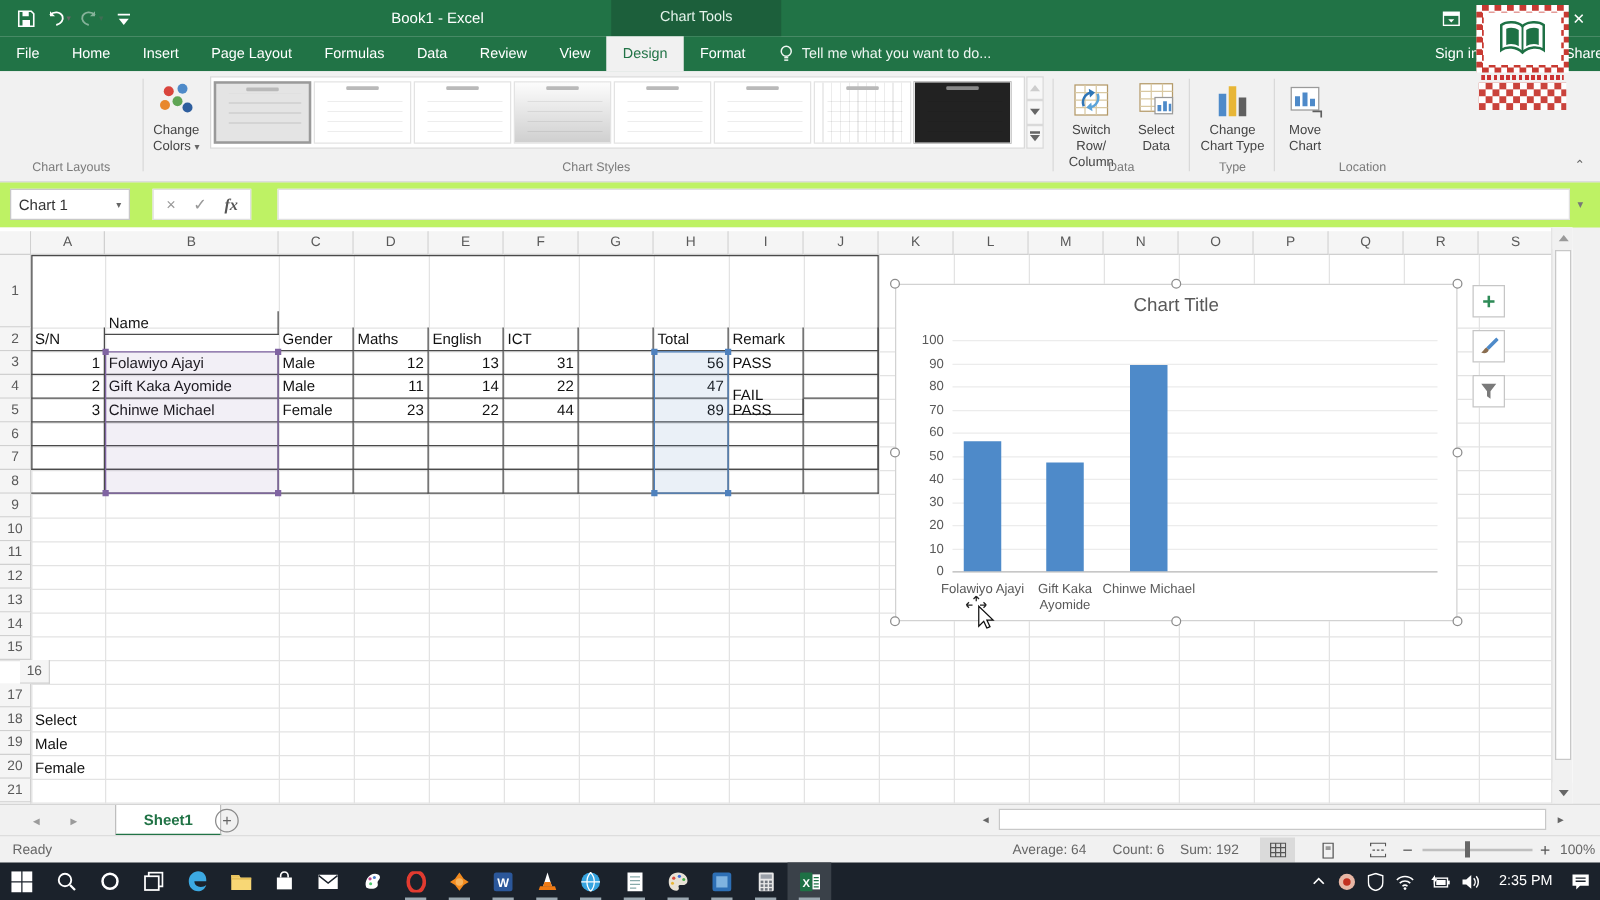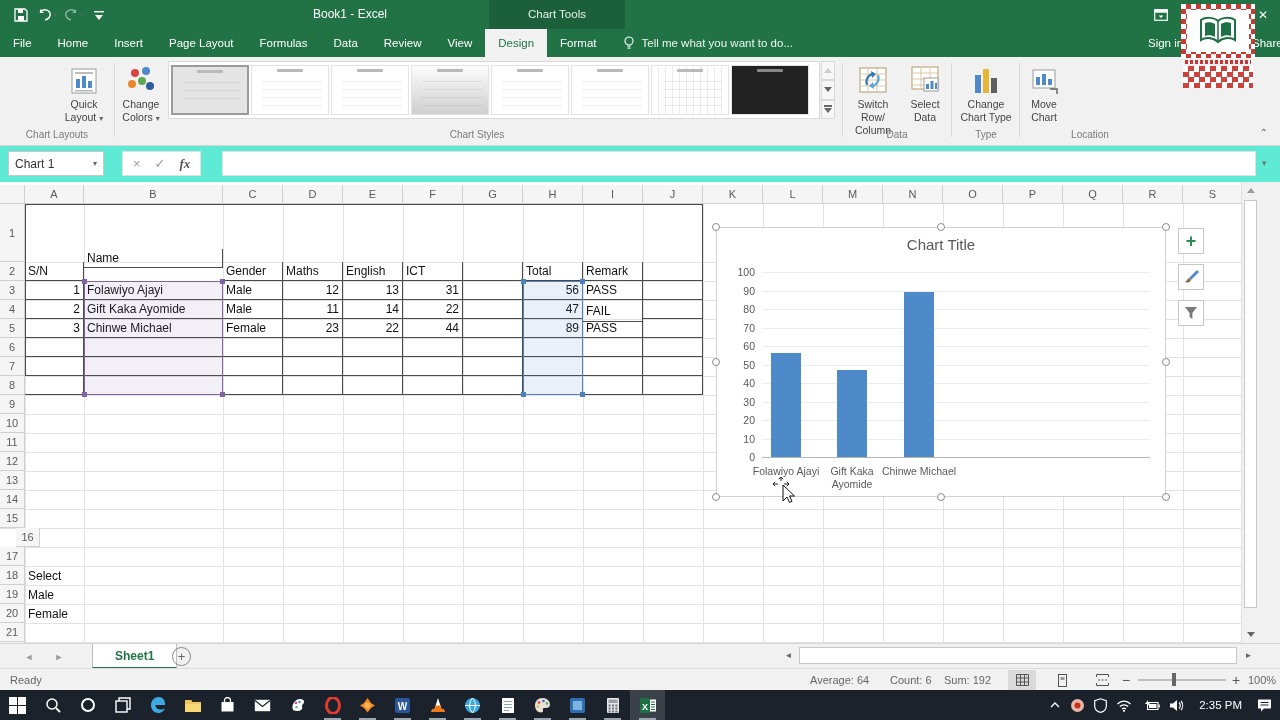--- a/index.html
+++ b/index.html
@@ -40,21 +40,21 @@
   .thumb .bars { position:absolute; left:10px; right:6px; top:8px; bottom:8px; display:flex; align-items:flex-end; gap:6px; padding-left:6px;
                  background:repeating-linear-gradient(#0000 0 7px, #00000012 7px 8px); }
   #gal-nav { position:absolute; left:821px; top:4px; width:14px; height:58px; display:flex; flex-direction:column; }
   .gal-btn { flex:1; border:1px solid #D9D9D9; background:#F7F7F7; display:flex; align-items:center; justify-content:center; }
   .tri-up { width:0; height:0; border-left:4px solid #0000; border-right:4px solid #0000; border-bottom:5px solid #9a9a9a; }
   .tri-dn { width:0; height:0; border-left:4px solid #0000; border-right:4px solid #0000; border-top:5px solid #666; }
   .more-bar { width:8px; height:1.5px; background:#666; margin-bottom:1.5px; }
   #ribbon-collapse { position:absolute; right:12px; top:70px; color:#666; font-size:10px; }
 
   
-  #formularow { left:0; top:146px; width:1280px; height:36px; background:#5eead4; display:flex; align-items:center; }
+  #formularow { left:0; top:146px; width:1280px; height:36px; background:#bef264; display:flex; align-items:center; }
   #namebox { position:absolute; left:8px; top:5px; width:96px; height:25px; background:#fff; border:1px solid #C8C8C8; font-size:12px; color:#333; display:flex; align-items:center; padding:0 6px; justify-content:space-between; }
   #fx-btns { position:absolute; left:122px; top:5px; height:25px; display:flex; align-items:center; gap:14px; padding:0 10px; background:#fff; border:1px solid #E0E0E0; }
   .fxb { color:#9a9a9a; font-size:13px; }
   .fxb.fx { font-style:italic; color:#555; font-weight:bold; font-family:"Liberation Serif","DejaVu Serif",serif; }
   #formula-input { position:absolute; left:222px; top:5px; width:1034px; height:25px; background:#fff; border:1px solid #E0E0E0; }
   #fbar-chev { position:absolute; left:1262px; top:12px; color:#777; font-size:9px; }
 
   
   #grid { left:0; top:182px; width:1258px; height:461px; background:#fff; overflow:hidden; }
   .colhead, .rowhead { position:absolute; background:#F5F5F5; border-right:1px solid #D0D0D0; border-bottom:1px solid #D0D0D0; color:#5A5A5A; font-size:11px; display:flex; align-items:center; justify-content:center; }
@@ -186,33 +186,20 @@
           <rect x="4.4" y="9.5" width="3.2" height="1.2" fill="#EDF6F1"></rect>
           <rect x="4.4" y="11.5" width="3.2" height="1.2" fill="#EDF6F1"></rect>
         </svg>
       <span>Tell me what you want to do...</span>
     </div>
   </div>
   <div class="signin">Sign in</div>
   <div class="share">Share</div>
 
   <div id="ribbon" class="abs">
-    <div class="bigbtn" style="left:56px">
-      <div class="ic">
-        <svg width="28" height="28" viewBox="0 0 28 28">
-            <rect x="2" y="2" width="24" height="24" fill="#fff" stroke="#9a9a9a"></rect>
-            <rect x="5" y="5" width="18" height="2" fill="#BBB"></rect>
-            <rect x="6" y="12" width="4" height="9" fill="#4E8AC9"></rect>
-            <rect x="12" y="9" width="4" height="12" fill="#4E8AC9"></rect>
-            <rect x="18" y="14" width="4" height="7" fill="#4E8AC9"></rect>
-            <rect x="5" y="23" width="18" height="1.5" fill="#BBB"></rect>
-          </svg>
-      </div>
-      <div class="lbl"><span>Quick Layout</span> <span class="chev">▾</span></div>
-    </div>
     <div class="grp-label" style="left:2px;width:110px">Chart Layouts</div>
     <div class="rib-sep" style="left:114px"></div>
 
     <div class="bigbtn" style="left:116px;width:50px">
       <div class="ic">
         <svg width="30" height="30" viewBox="0 0 30 30">
             <circle cx="9" cy="8" r="4" fill="#D9453D"></circle>
             <circle cx="20" cy="6" r="4" fill="#4E8AC9"></circle>
             <circle cx="6" cy="19" r="4" fill="#E8872C"></circle>
             <circle cx="16" cy="16" r="4" fill="#5FA555"></circle>
@@ -485,21 +472,21 @@
         <div class="tcell" style="left: 583px; top: 99px; width: 60px; height: 19px; justify-content: flex-start;">PASS</div>
         <div class="tcell" style="left: 643px; top: 99px; width: 60px; height: 19px; justify-content: flex-start;"></div>
         <div class="tcell" style="left: 25px; top: 118px; width: 59px; height: 19px; justify-content: flex-end;">2</div>
         <div class="tcell" style="left: 84px; top: 118px; width: 139px; height: 19px; justify-content: flex-start;">Gift Kaka Ayomide</div>
         <div class="tcell" style="left: 223px; top: 118px; width: 60px; height: 19px; justify-content: flex-start;">Male</div>
         <div class="tcell" style="left: 283px; top: 118px; width: 60px; height: 19px; justify-content: flex-end;">11</div>
         <div class="tcell" style="left: 343px; top: 118px; width: 60px; height: 19px; justify-content: flex-end;">14</div>
         <div class="tcell" style="left: 403px; top: 118px; width: 60px; height: 19px; justify-content: flex-end;">22</div>
         <div class="tcell" style="left: 463px; top: 118px; width: 60px; height: 19px; justify-content: flex-start;"></div>
         <div class="tcell" style="left: 523px; top: 118px; width: 60px; height: 19px; justify-content: flex-end;">47</div>
-        <div class="tcell" style="left: 583px; top: 118px; width: 60px; height: 22px; justify-content: flex-start;">FAIL</div>
+        <div class="tcell" style="left: 583px; top: 118px; width: 60px; height: 32px; justify-content: flex-start;">FAIL</div>
         <div class="tcell" style="left: 643px; top: 118px; width: 60px; height: 19px; justify-content: flex-start;"></div>
         <div class="tcell" style="left: 25px; top: 137px; width: 59px; height: 19px; justify-content: flex-end;">3</div>
         <div class="tcell" style="left: 84px; top: 137px; width: 139px; height: 19px; justify-content: flex-start;">Chinwe Michael</div>
         <div class="tcell" style="left: 223px; top: 137px; width: 60px; height: 19px; justify-content: flex-start;">Female</div>
         <div class="tcell" style="left: 283px; top: 137px; width: 60px; height: 19px; justify-content: flex-end;">23</div>
         <div class="tcell" style="left: 343px; top: 137px; width: 60px; height: 19px; justify-content: flex-end;">22</div>
         <div class="tcell" style="left: 403px; top: 137px; width: 60px; height: 19px; justify-content: flex-end;">44</div>
         <div class="tcell" style="left: 463px; top: 137px; width: 60px; height: 19px; justify-content: flex-start;"></div>
         <div class="tcell" style="left: 523px; top: 137px; width: 60px; height: 19px; justify-content: flex-end;">89</div>
         <div class="tcell" style="left: 583px; top: 137px; width: 60px; height: 19px; justify-content: flex-start;">PASS</div>

